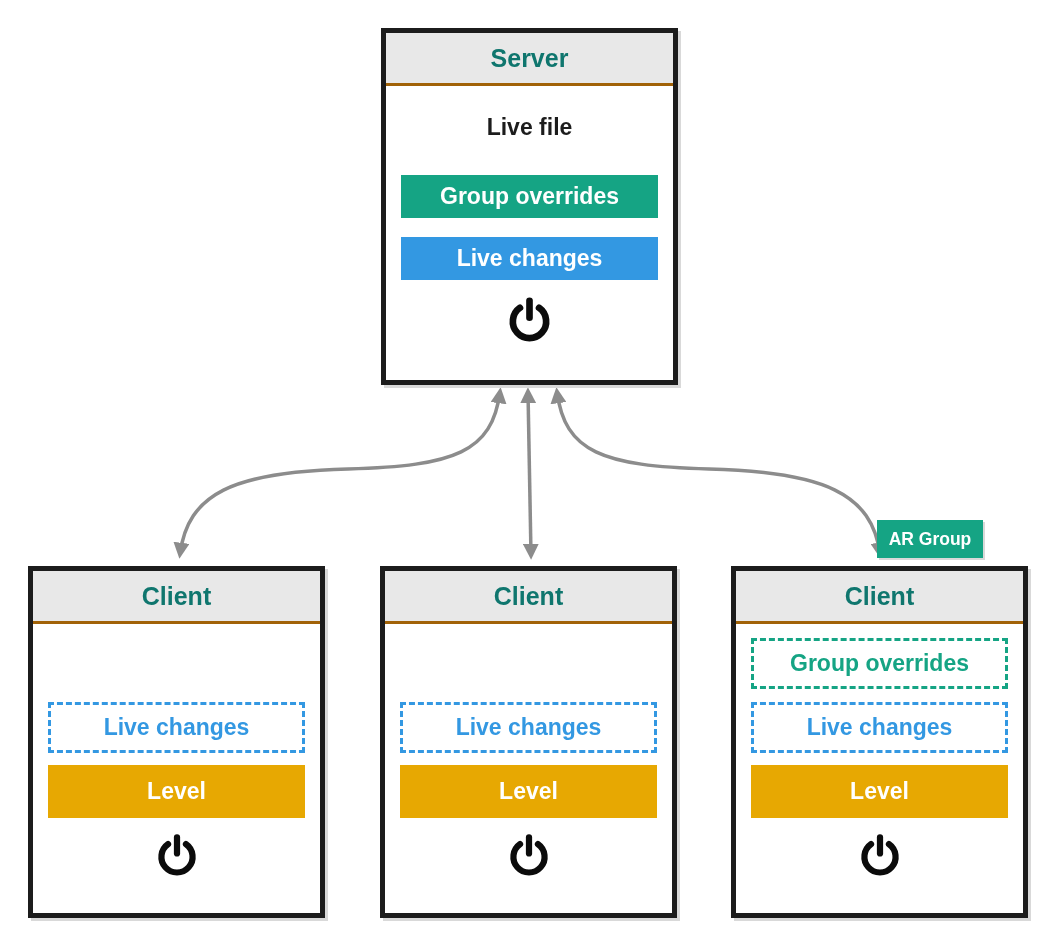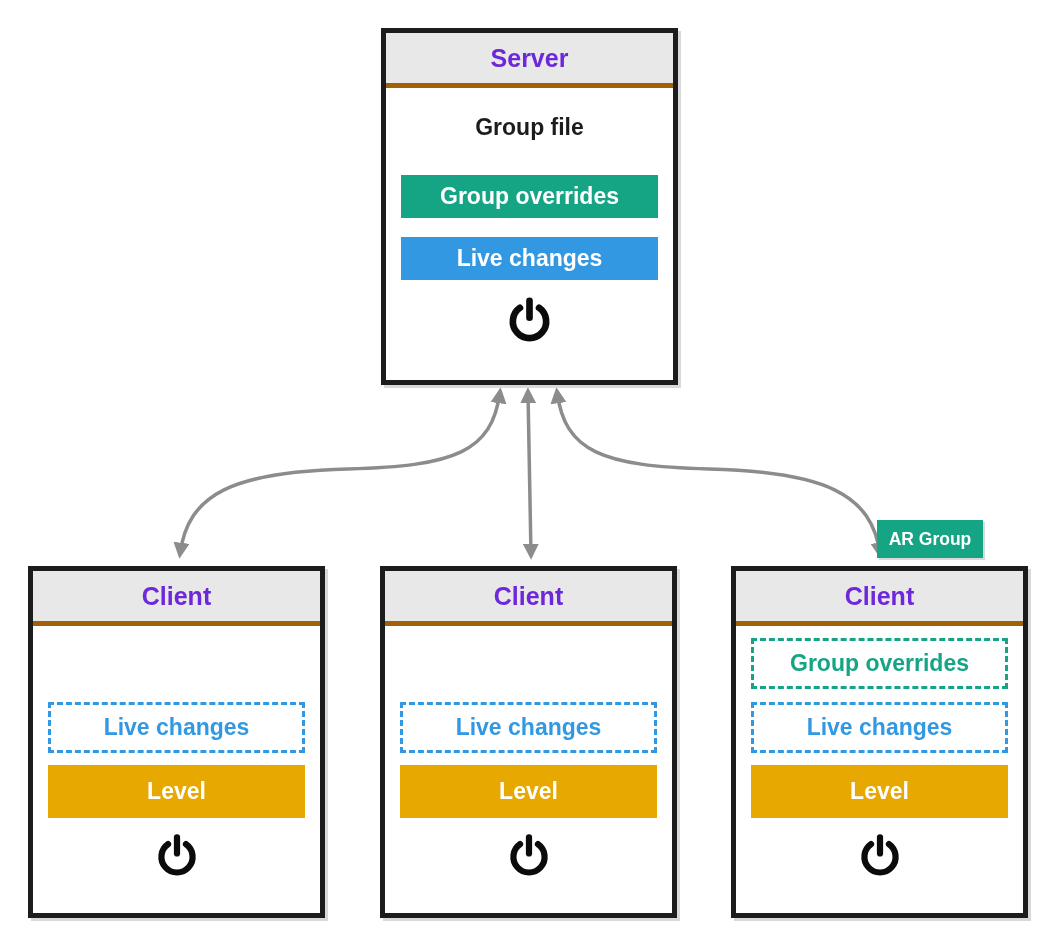--- a/index.html
+++ b/index.html
@@ -30,23 +30,23 @@
     box-sizing:border-box;
   }
   .node-server{left:381px;top:28px;width:297px;height:357px;}
   .node-client{top:566px;width:297px;height:352px;padding-left:9px;}
   .client-1{left:28px;}
   .client-2{left:380px;}
   .client-3{left:731px;}
   .node-header{
     position:absolute;left:0;top:0;right:0;height:50px;
     background:var(--header-bg);
-    border-bottom:5px solid #a16207;
+    border-bottom:3px solid #a16207;
     display:flex;align-items:center;justify-content:center;
-    font-size:25px;font-weight:700;color:#6d28d9;
+    font-size:25px;font-weight:700;color:#0f766e;
   }
   .show-file{
     position:absolute;left:0;right:0;top:81px;
     text-align:center;font-size:23px;font-weight:700;color:#1c1c1c;
   }
   .btn{
     position:absolute;left:15px;right:15px;
     display:flex;align-items:center;justify-content:center;
     font-size:23px;font-weight:700;color:#ffffff;
   }
@@ -93,21 +93,21 @@
     </defs>
     <g stroke="#8c8c8c" stroke-width="3.5" fill="none">
       <path d="M 500 392 C 492 452, 455 466, 348 469 C 232 472, 188 494, 180 554" marker-start="url(#ah)" marker-end="url(#ah)"></path>
       <path d="M 528 392 L 531 555" marker-start="url(#ah)" marker-end="url(#ah)"></path>
       <path d="M 557 392 C 565 452, 602 466, 709 469 C 825 472, 872 494, 880 554" marker-start="url(#ah)" marker-end="url(#ah)"></path>
     </g>
   </svg>
 
   <div class="node node-server">
     <div class="node-header">Server</div>
-    <div class="show-file">Group file</div>
+    <div class="show-file">Live file</div>
     <div class="btn btn-green">Group overrides</div>
     <div class="btn btn-blue">Live changes</div>
     <div class="power-wrap power-server">
       <svg width="47" height="47" viewBox="0 0 24 24" aria-hidden="true">
         <g stroke="#0b0b0b" stroke-width="3.4" stroke-linecap="round" fill="none">
           <path d="M 12 1.9 L 12 10.6"></path>
           <path d="M 7.12 5.54 A 8.5 8.5 0 1 0 16.88 5.54"></path>
         </g>
       </svg>
     </div>

